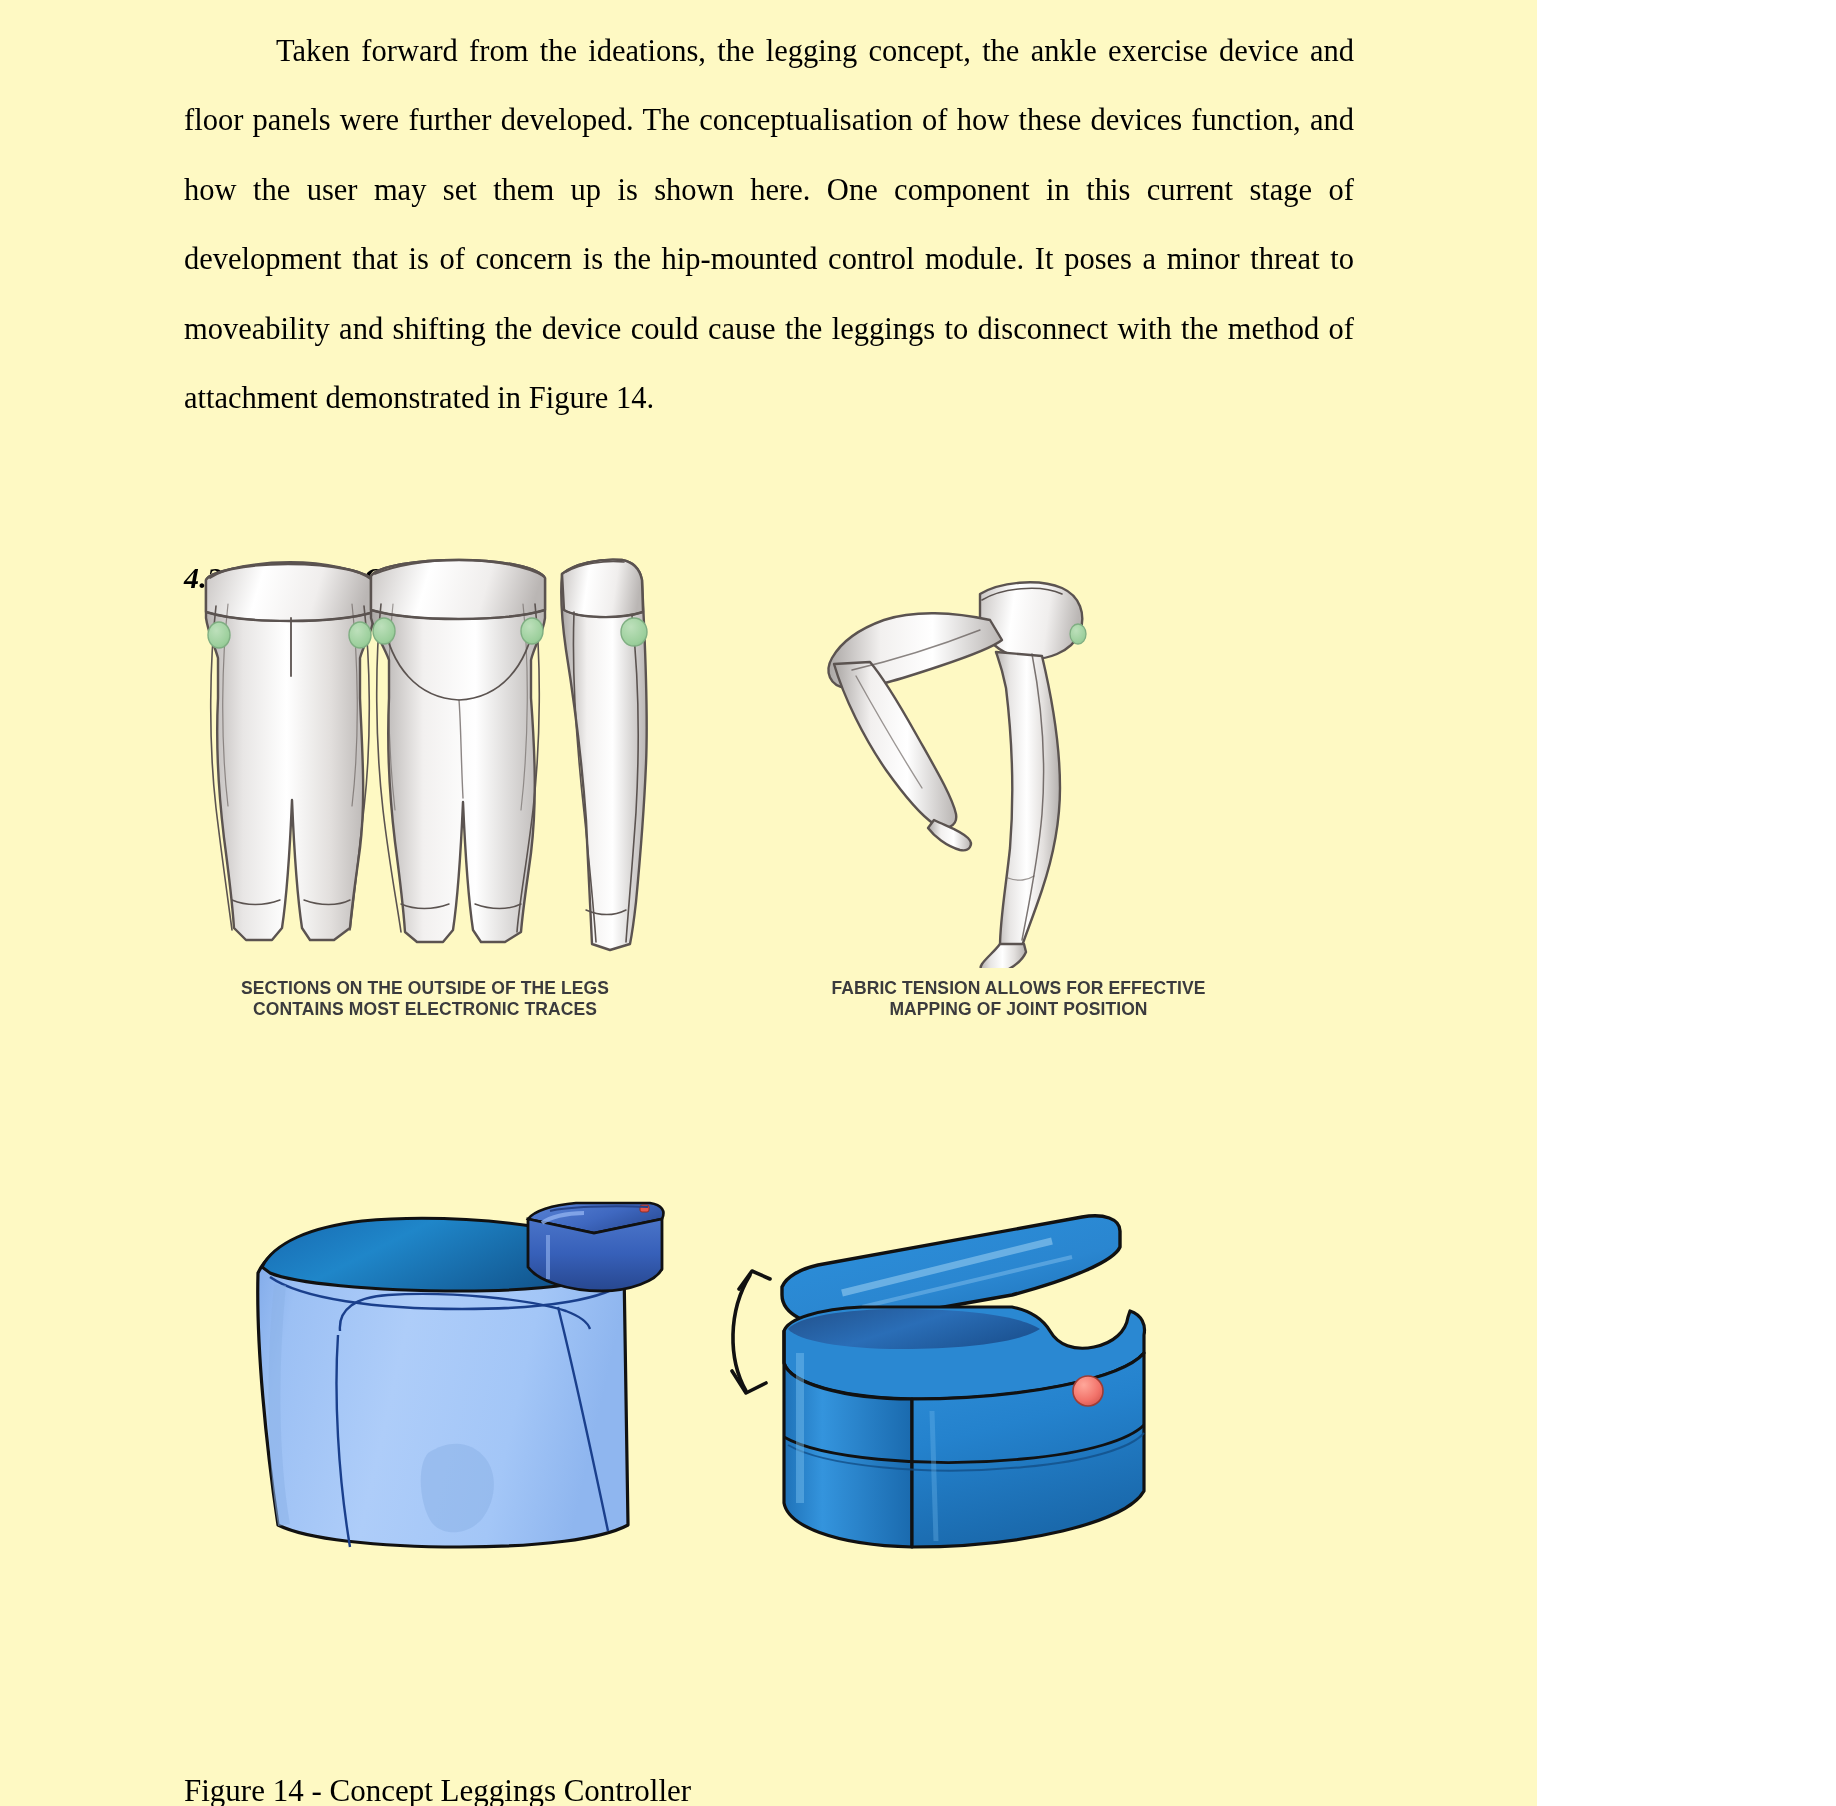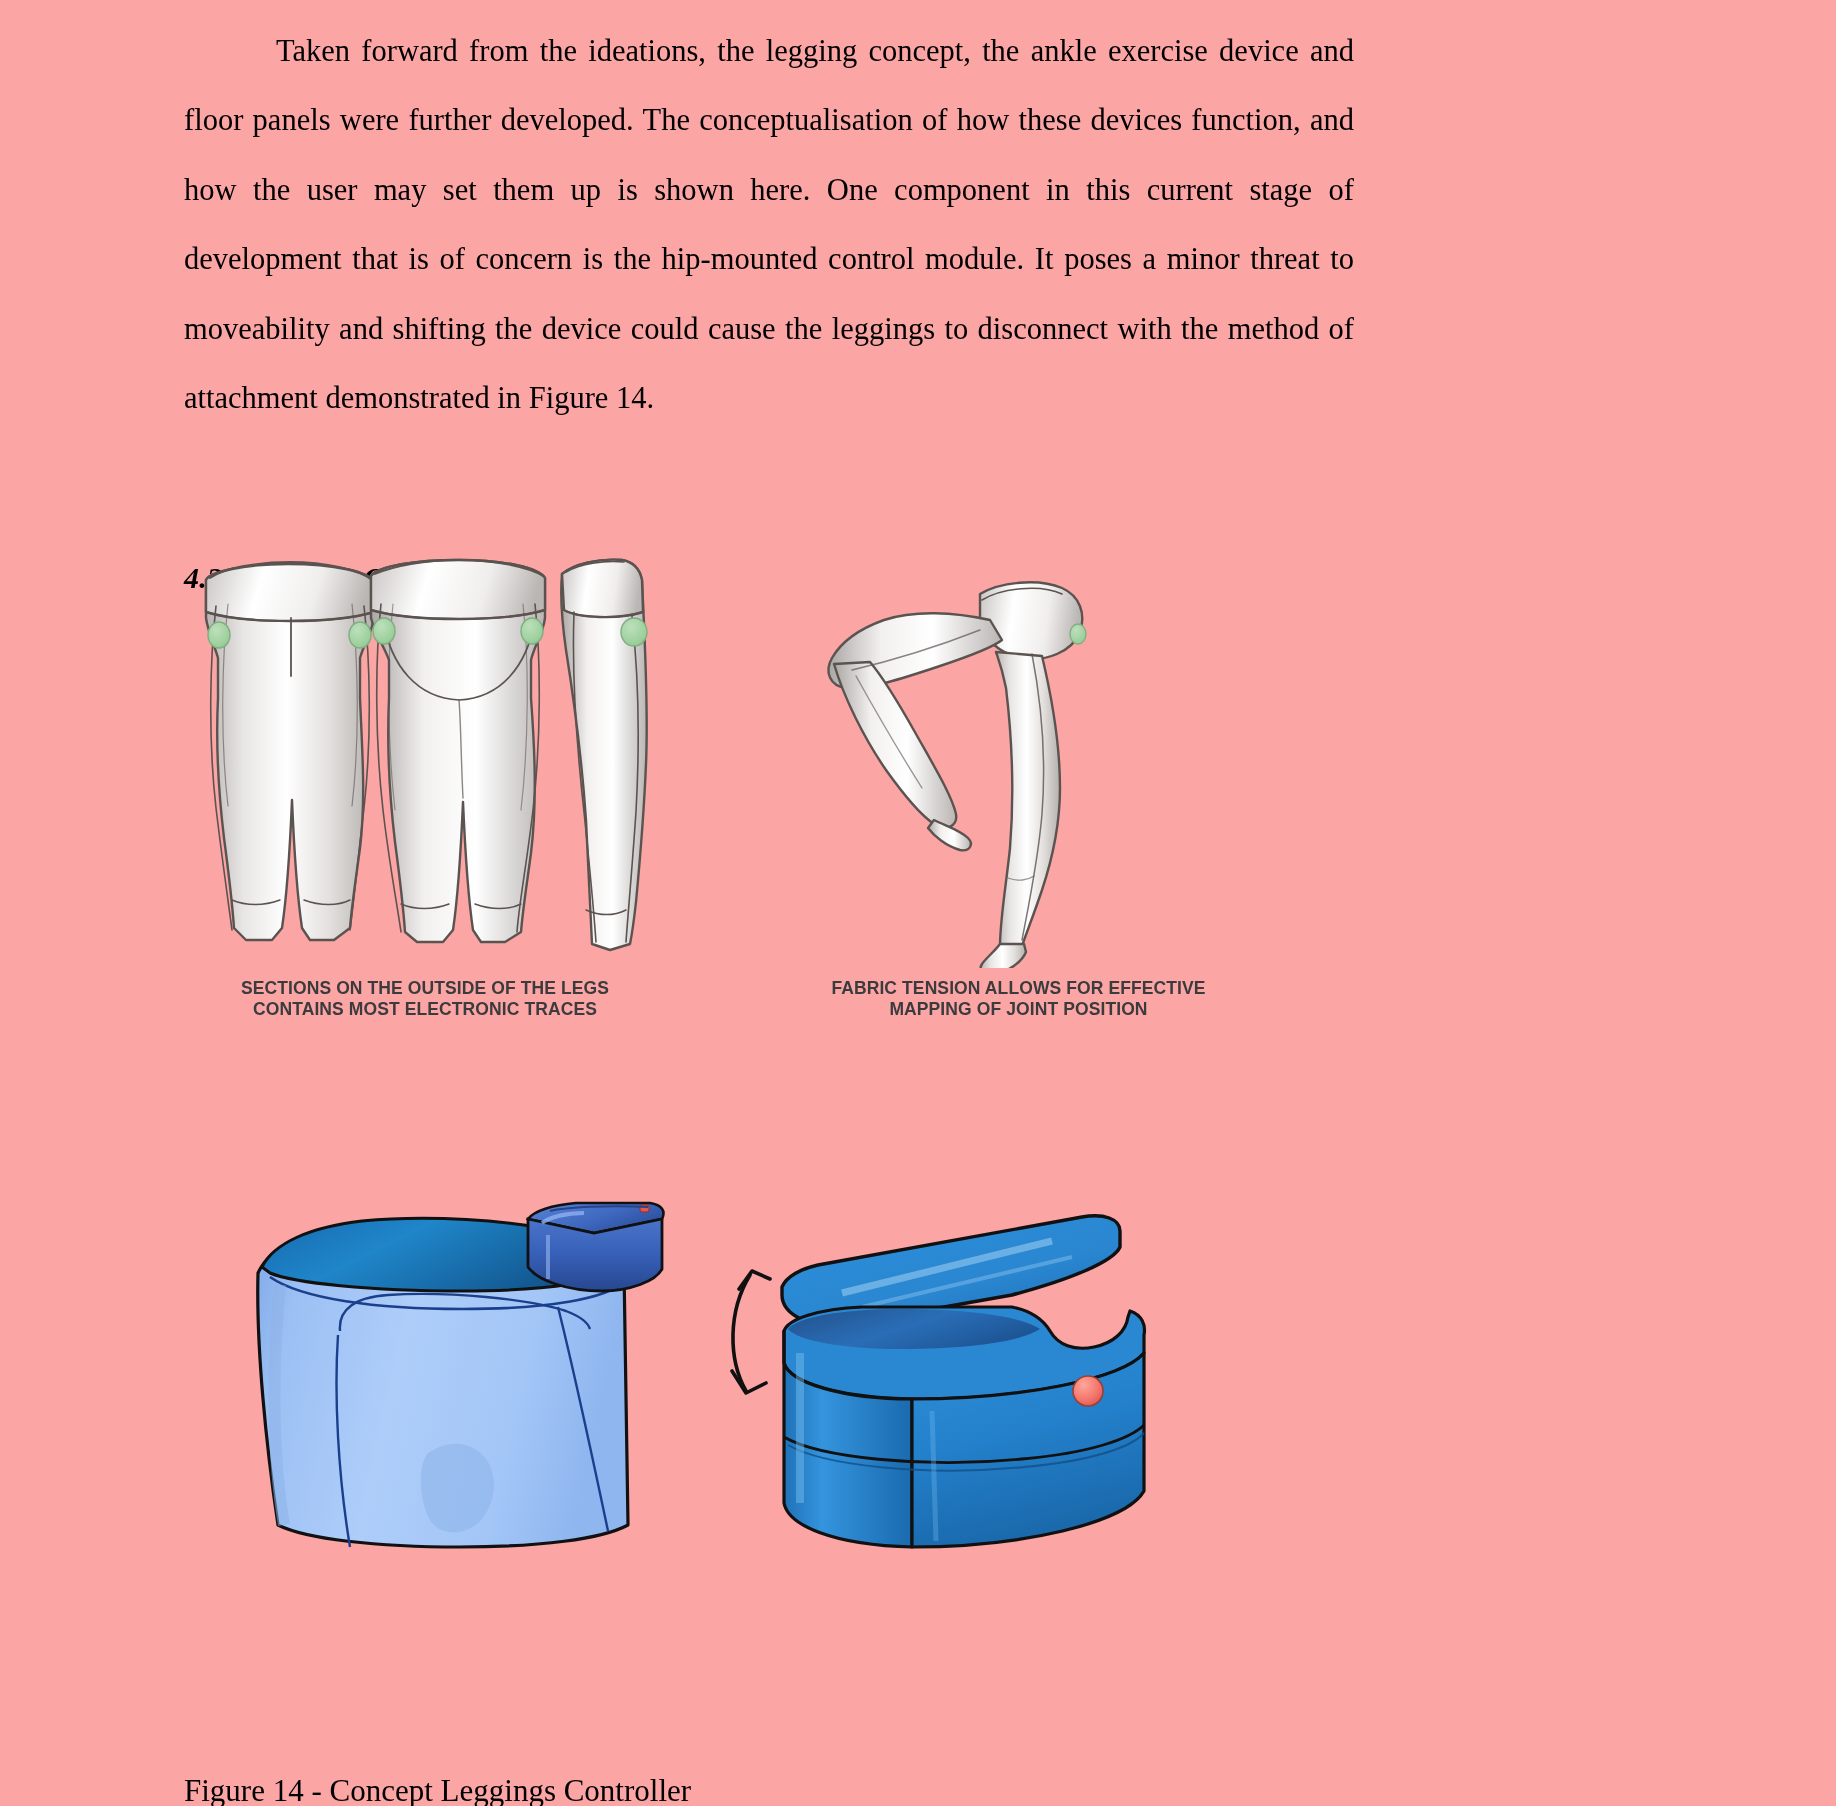--- a/index.html
+++ b/index.html
@@ -7,23 +7,23 @@
     margin: 0;
     padding: 0;
     background: #ffffff;
   }
   body {
     font-family: "Liberation Serif", "DejaVu Serif", serif;
     color: #000000;
   }
   .page {
     position: relative;
-    width: 1836px;
+    width: 1537px;
     height: 1806px;
-    background: #fca5a5;
+    background: #fef9c3;
     overflow: hidden;
   }
 
   
   .body-text {
     position: absolute;
     left: 184px;
     top: -14px;
     width: 1170px;
     font-size: 30.5px;

